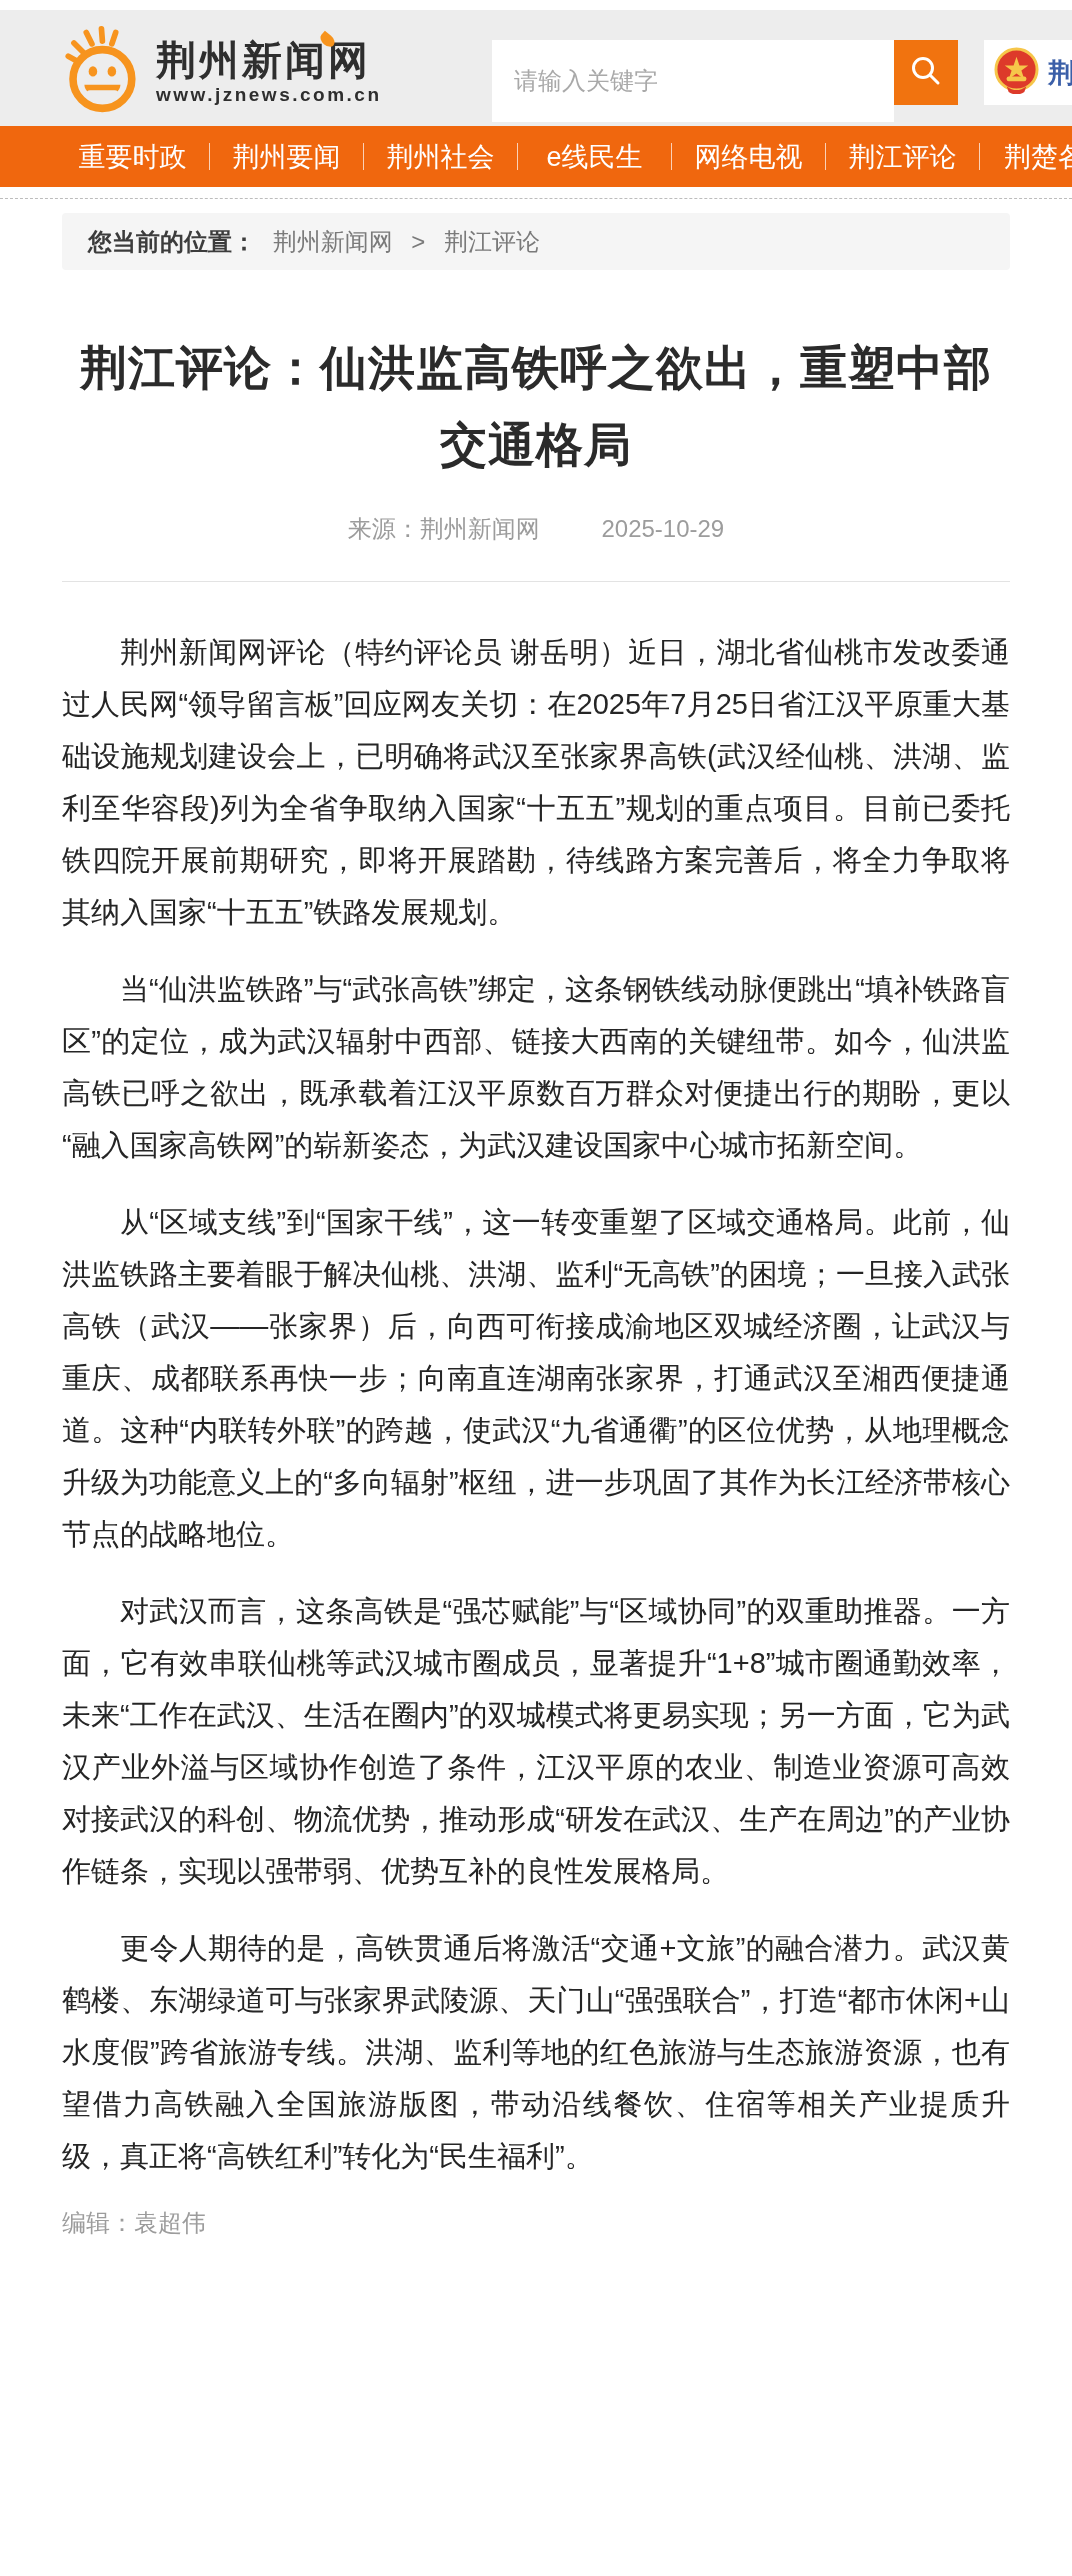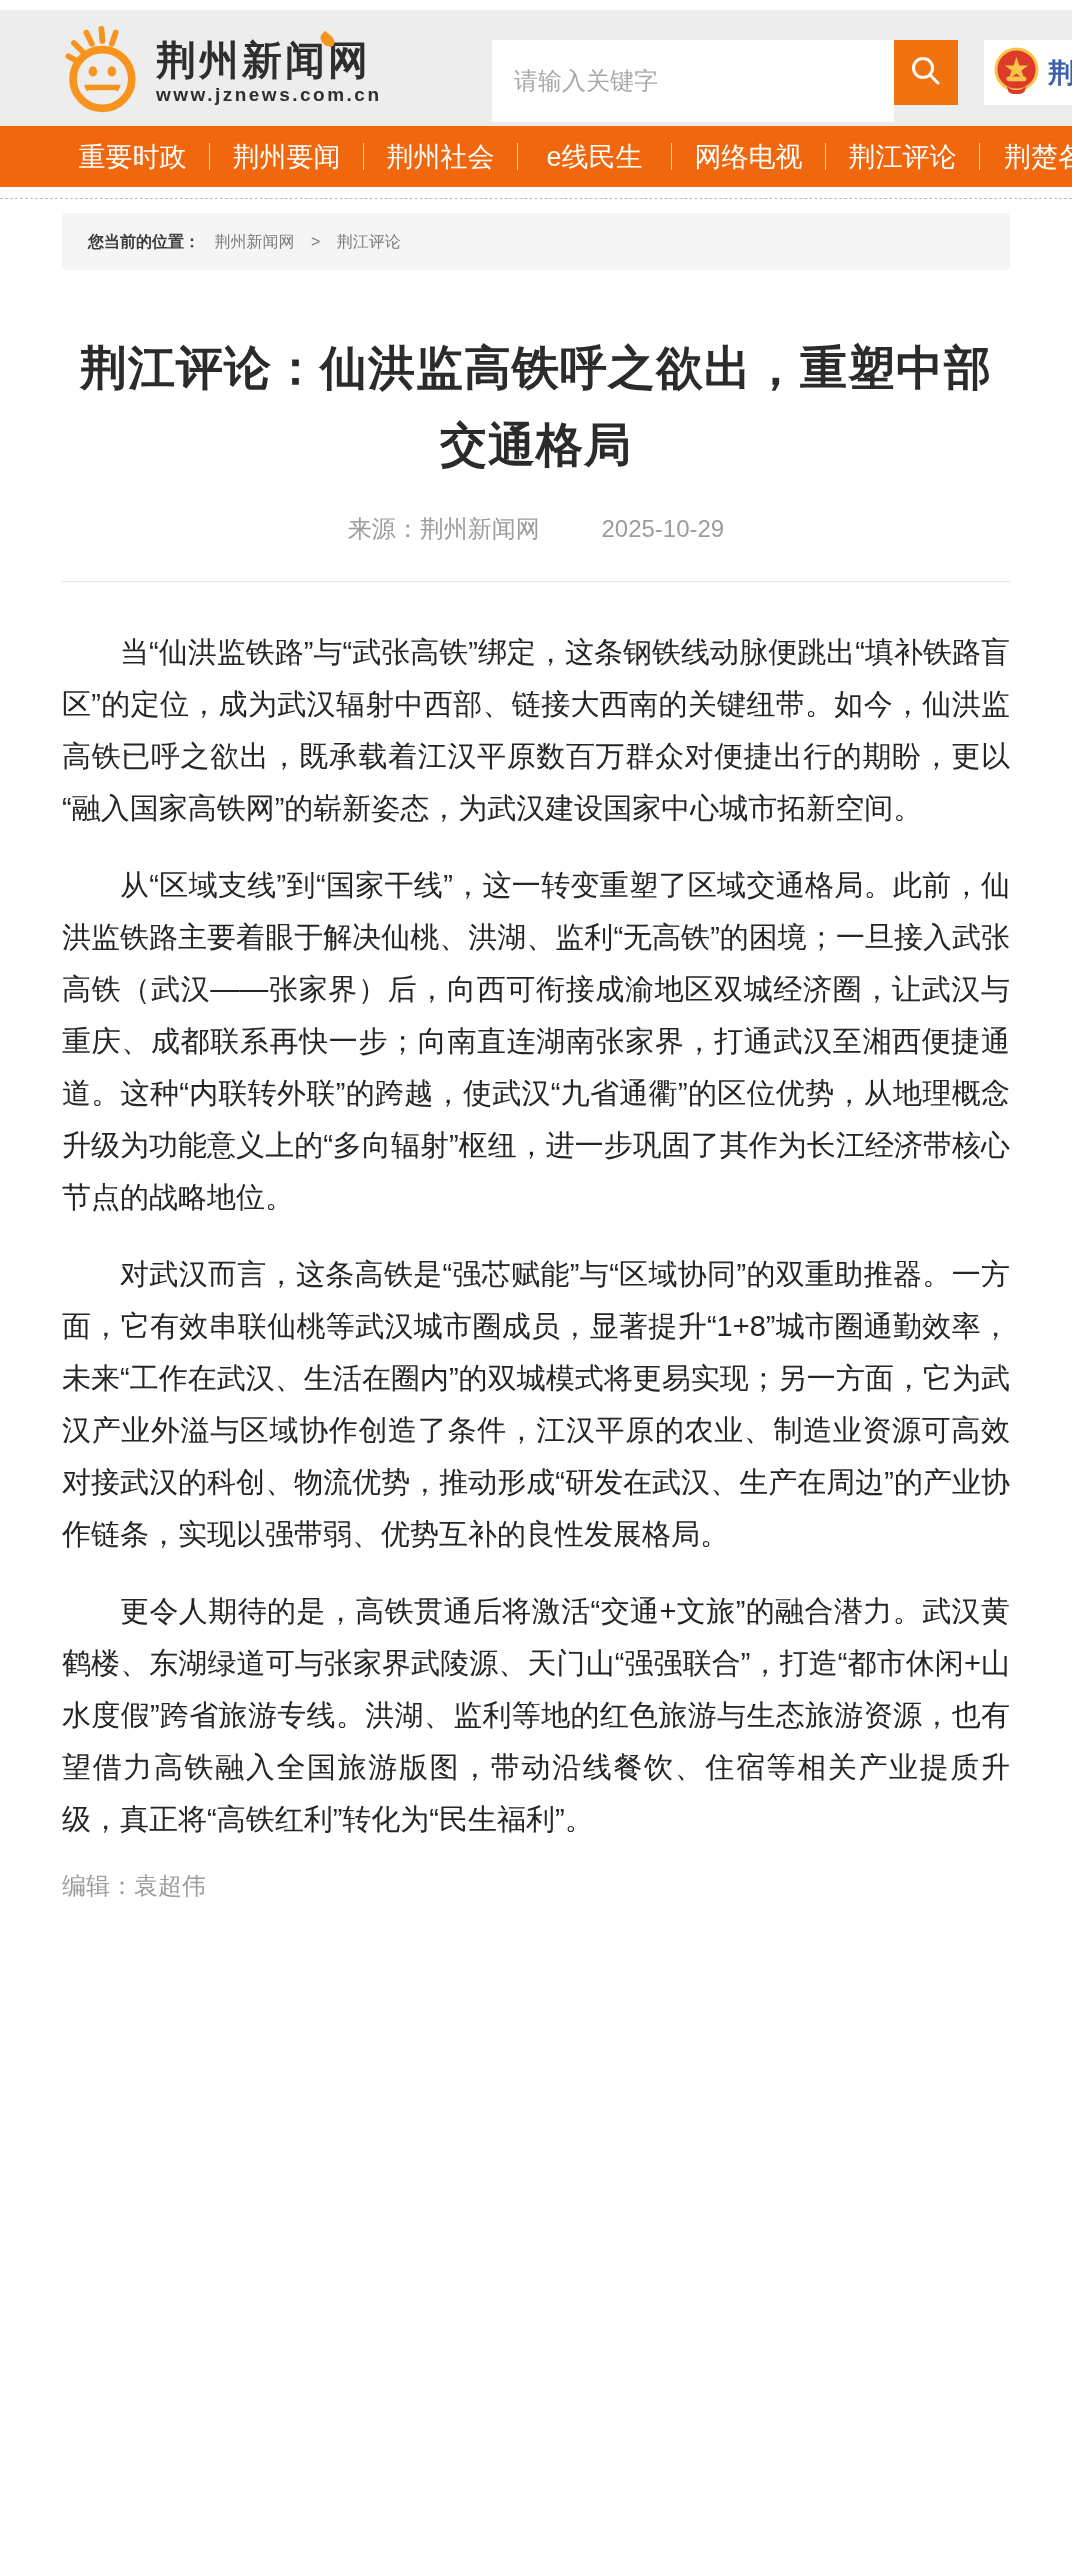--- a/index.html
+++ b/index.html
@@ -34,21 +34,21 @@
   
   .main-nav{height:61px;background:#f0670e;display:flex;align-items:center;padding-left:56px;}
   .nav-item{width:153px;text-align:center;font-size:27px;color:#ffffff;font-weight:500;
     cursor:pointer;white-space:nowrap;}
   .nav-item.last{width:auto;flex:1;text-align:left;padding-left:24px;overflow:hidden;}
   .nav-divider{width:1px;height:27px;background:rgba(255,255,255,0.7);flex:0 0 auto;}
   .nav-dash{border-top:1px dashed #bdbdbd;margin-top:11px;}
   
   .container{width:948px;margin:0 auto;position:relative;}
   .breadcrumb{margin-top:14px;height:57px;line-height:57px;background:#f5f5f5;border-radius:4px;
-    padding-left:26px;font-size:16px;box-sizing:border-box;}
+    padding-left:26px;font-size:24px;box-sizing:border-box;}
   .bc-label{color:#3c3c3c;font-weight:700;}
   .bc-link{color:#7a7a7a;text-decoration:none;cursor:pointer;margin-left:10px;}
   .bc-sep{color:#7a7a7a;margin-left:12px;}
   .bc-link.current{margin-left:12px;}
   .article-title{
     margin:59px auto 0 auto;max-width:948px;text-align:center;
     font-size:47px;line-height:77px;font-weight:700;color:#2b2b2b;letter-spacing:1px;
   }
   .article-meta{margin-top:30px;text-align:center;font-size:24px;color:#9c9c9c;}
   .meta-date{margin-left:55px;}
@@ -148,20 +148,21 @@
   <h1 class="article-title">荆江评论：仙洪监高铁呼之欲出，重塑中部交通格局</h1>
 
   <div class="article-meta">
     <span>来源：荆州新闻网</span>
     <span class="meta-date">2025-10-29</span>
   </div>
 
   <hr class="meta-divider">
 
   <div class="article-body">
+    <p>荆州新闻网评论（特约评论员 谢岳明）近日，湖北省仙桃市发改委通过人民网“领导留言板”回应网友关切：在2025年7月25日省江汉平原重大基础设施规划建设会上，已明确将武汉至张家界高铁(武汉经仙桃、洪湖、监利至华容段)列为全省争取纳入国家“十五五”规划的重点项目。目前已委托铁四院开展前期研究，即将开展踏勘，待线路方案完善后，将全力争取将其纳入国家“十五五”铁路发展规划。</p>
     <p>当“仙洪监铁路”与“武张高铁”绑定，这条钢铁线动脉便跳出“填补铁路盲区”的定位，成为武汉辐射中西部、链接大西南的关键纽带。如今，仙洪监高铁已呼之欲出，既承载着江汉平原数百万群众对便捷出行的期盼，更以“融入国家高铁网”的崭新姿态，为武汉建设国家中心城市拓新空间。</p>
     <p>从“区域支线”到“国家干线”，这一转变重塑了区域交通格局。此前，仙洪监铁路主要着眼于解决仙桃、洪湖、监利“无高铁”的困境；一旦接入武张高铁（武汉——张家界）后，向西可衔接成渝地区双城经济圈，让武汉与重庆、成都联系再快一步；向南直连湖南张家界，打通武汉至湘西便捷通道。这种“内联转外联”的跨越，使武汉“九省通衢”的区位优势，从地理概念升级为功能意义上的“多向辐射”枢纽，进一步巩固了其作为长江经济带核心节点的战略地位。</p>
     <p>对武汉而言，这条高铁是“强芯赋能”与“区域协同”的双重助推器。一方面，它有效串联仙桃等武汉城市圈成员，显著提升“1+8”城市圈通勤效率，未来“工作在武汉、生活在圈内”的双城模式将更易实现；另一方面，它为武汉产业外溢与区域协作创造了条件，江汉平原的农业、制造业资源可高效对接武汉的科创、物流优势，推动形成“研发在武汉、生产在周边”的产业协作链条，实现以强带弱、优势互补的良性发展格局。</p>
     <p>更令人期待的是，高铁贯通后将激活“交通+文旅”的融合潜力。武汉黄鹤楼、东湖绿道可与张家界武陵源、天门山“强强联合”，打造“都市休闲+山水度假”跨省旅游专线。洪湖、监利等地的红色旅游与生态旅游资源，也有望借力高铁融入全国旅游版图，带动沿线餐饮、住宿等相关产业提质升级，真正将“高铁红利”转化为“民生福利”。</p>
   </div>
 
   <div class="editor-line">编辑：袁超伟</div>
 
 </div>
 

